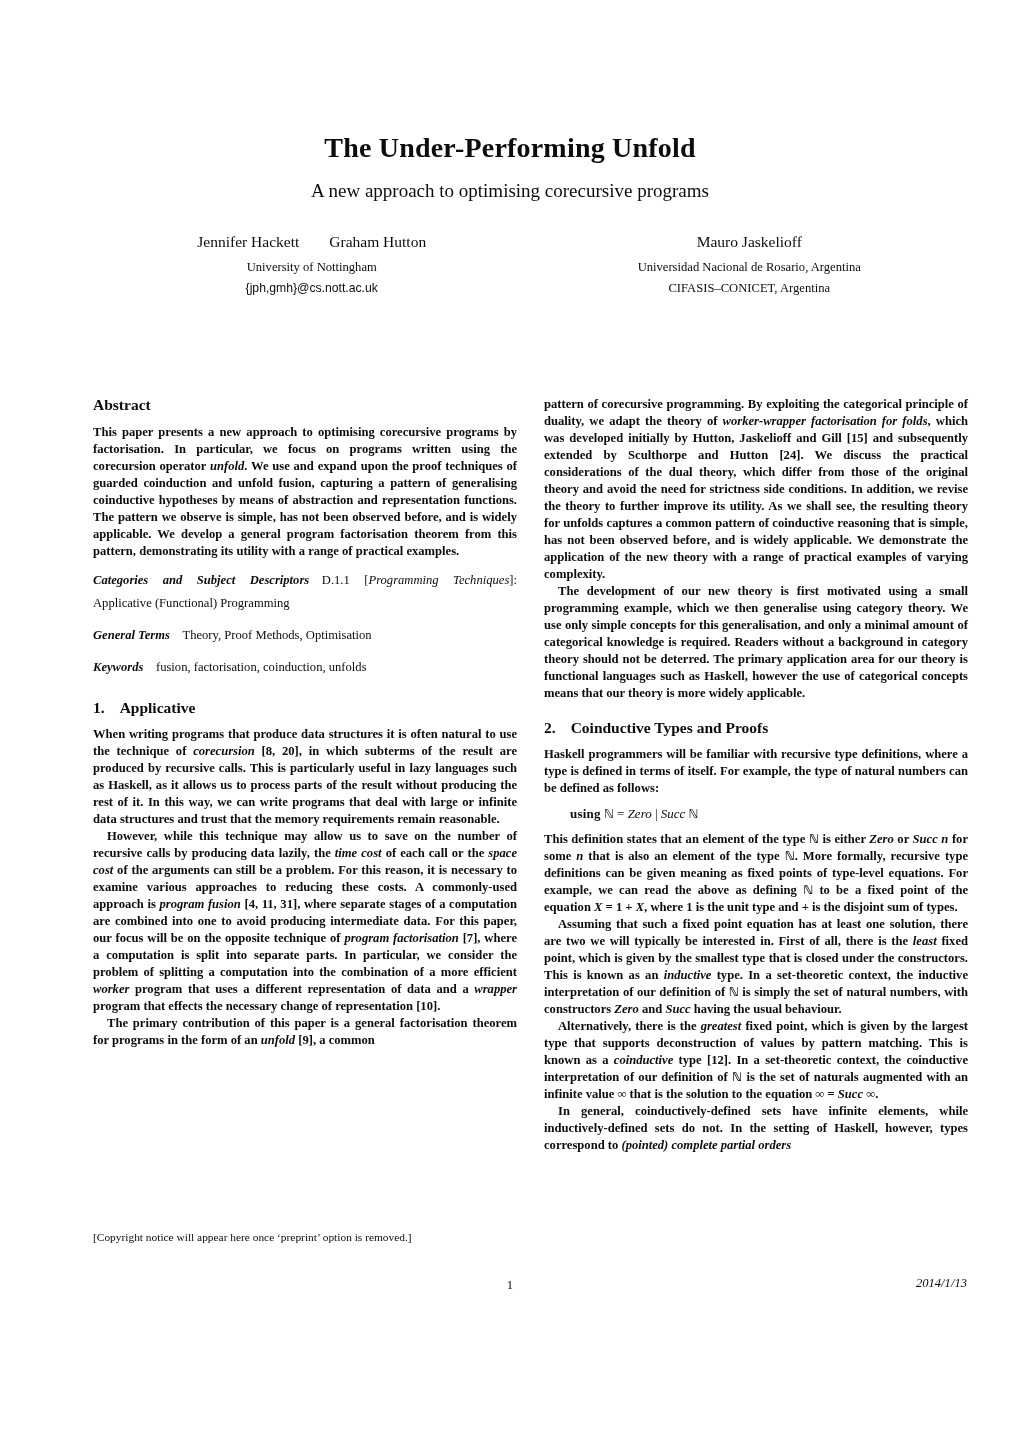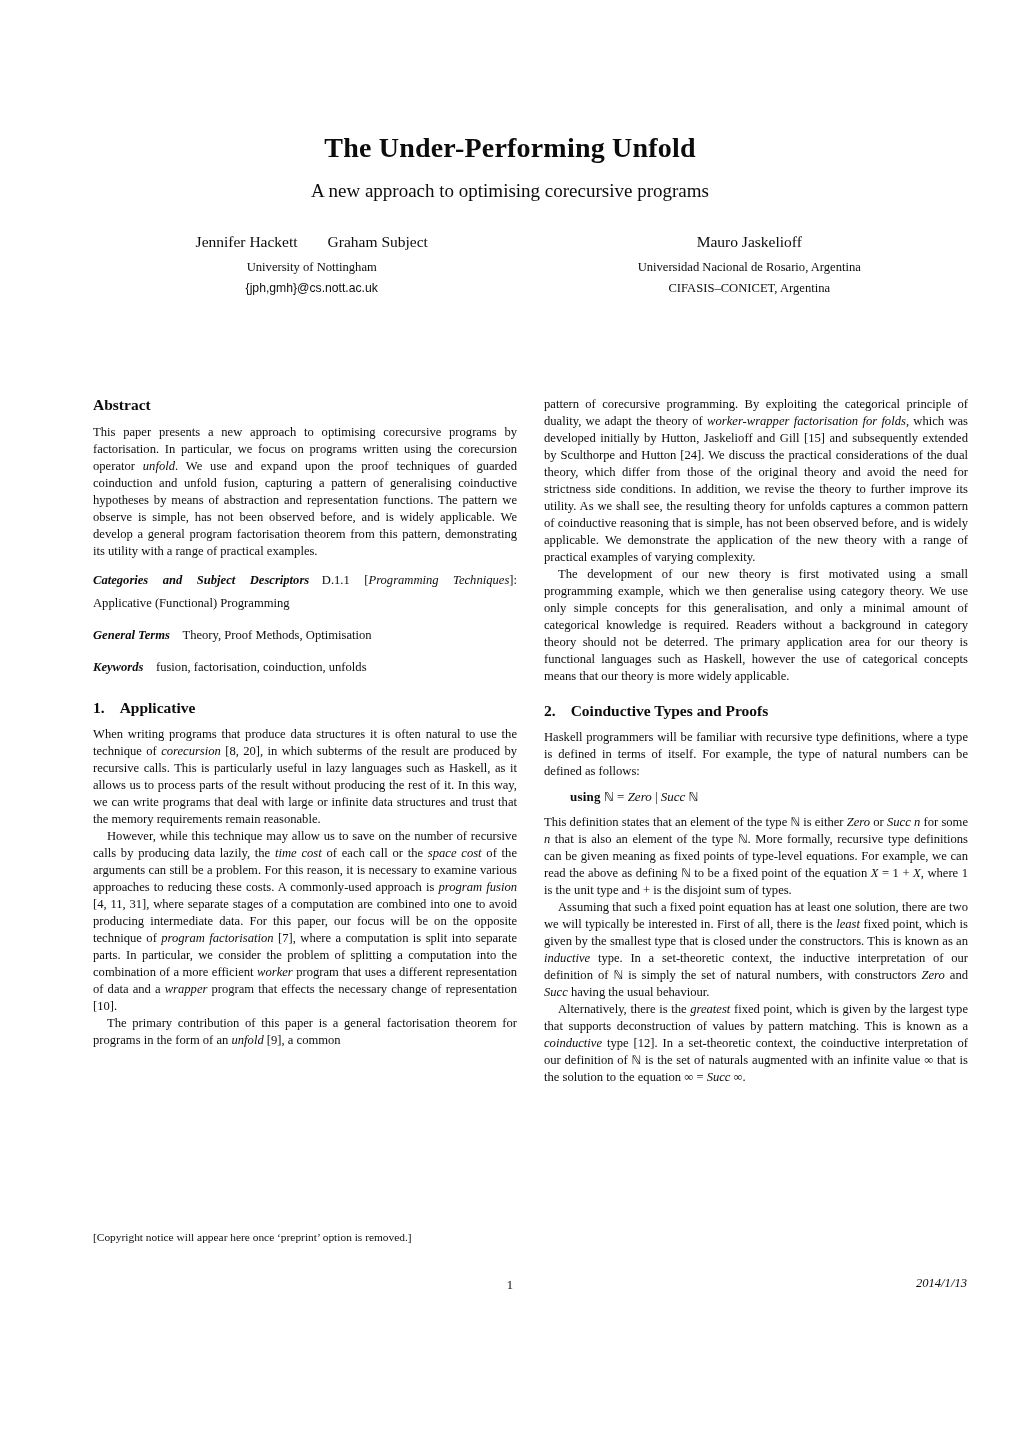--- a/index.html
+++ b/index.html
@@ -36,21 +36,21 @@
   .col { position:absolute; top:396px; width:424px; }
   .col-left  { left:93px;  }
   .col-right { left:544px; }
 
   .abstract-heading { font-size:15.5px; font-weight:bold; margin:0 0 10px 0; }
   .section-heading  { font-size:15.5px; font-weight:bold; margin:17px 0 9px 0; }
   .sec-num { margin-right:15px; }
 
   .para {
     font-size:12.6px; line-height:17px;
-    text-align:justify; margin:0; hyphens:none;
+    text-align:justify; margin:0; hyphens:none;font-weight:bold;
   }
   .para.indent { text-indent:14px; }
   .meta-para {
     font-size:12.6px; line-height:23px;
     text-align:justify; margin:9px 0 0 0;
   }
   .meta-para + .section-heading { margin-top:20px; }
 
   .math-display { font-size:13px; margin:9px 0 9px 26px; }
   .math-display b { letter-spacing:0.2px; }
@@ -74,21 +74,21 @@
 <body>
 
 <div class="page">
 
   <div class="page-title">The Under-Performing Unfold</div>
   <div class="page-subtitle">A new approach to optimising corecursive programs</div>
 
   <div class="authors-row">
     <div class="author-block">
       <div class="author-names">
-        <span>Jennifer Hackett</span><span class="name-gap"></span><span>Graham Subject</span>
+        <span>Jennifer Hackett</span><span class="name-gap"></span><span>Graham Hutton</span>
       </div>
       <div class="author-affils">
         <div>University of Nottingham</div>
         <div class="author-email">{jph,gmh}@cs.nott.ac.uk</div>
       </div>
     </div>
     <div class="author-block">
       <div class="author-names">
         <span>Mauro Jaskelioff</span>
       </div>
@@ -112,19 +112,20 @@
     </div>
   <div class="col col-right">
       <p class="para">pattern of corecursive programming. By exploiting the categorical principle of duality, we adapt the theory of <i>worker-wrapper factorisation for folds</i>, which was developed initially by Hutton, Jaskelioff and Gill [15] and subsequently extended by Sculthorpe and Hutton [24]. We discuss the practical considerations of the dual theory, which differ from those of the original theory and avoid the need for strictness side conditions. In addition, we revise the theory to further improve its utility. As we shall see, the resulting theory for unfolds captures a common pattern of coinductive reasoning that is simple, has not been observed before, and is widely applicable. We demonstrate the application of the new theory with a range of practical examples of varying complexity.</p>
       <p class="para indent">The development of our new theory is first motivated using a small programming example, which we then generalise using category theory. We use only simple concepts for this generalisation, and only a minimal amount of categorical knowledge is required. Readers without a background in category theory should not be deterred. The primary application area for our theory is functional languages such as Haskell, however the use of categorical concepts means that our theory is more widely applicable.</p>
       <div class="section-heading"><span class="sec-num">2.</span><span class="sec-title">Coinductive Types and Proofs</span></div>
       <p class="para">Haskell programmers will be familiar with recursive type definitions, where a type is defined in terms of itself. For example, the type of natural numbers can be defined as follows:</p>
       <div class="math-display"><b>using</b> <span class="bb">ℕ</span> = <i>Zero</i> | <i>Succ</i> <span class="bb">ℕ</span></div>
       <p class="para">This definition states that an element of the type <span class="bb">ℕ</span> is either <i>Zero</i> or <i>Succ n</i> for some <i>n</i> that is also an element of the type <span class="bb">ℕ</span>. More formally, recursive type definitions can be given meaning as fixed points of type-level equations. For example, we can read the above as defining <span class="bb">ℕ</span> to be a fixed point of the equation <i>X</i> = 1 + <i>X</i>, where 1 is the unit type and + is the disjoint sum of types.</p>
       <p class="para indent">Assuming that such a fixed point equation has at least one solution, there are two we will typically be interested in. First of all, there is the <i>least</i> fixed point, which is given by the smallest type that is closed under the constructors. This is known as an <i>inductive</i> type. In a set-theoretic context, the inductive interpretation of our definition of <span class="bb">ℕ</span> is simply the set of natural numbers, with constructors <i>Zero</i> and <i>Succ</i> having the usual behaviour.</p>
       <p class="para indent">Alternatively, there is the <i>greatest</i> fixed point, which is given by the largest type that supports deconstruction of values by pattern matching. This is known as a <i>coinductive</i> type [12]. In a set-theoretic context, the coinductive interpretation of our definition of <span class="bb">ℕ</span> is the set of naturals augmented with an infinite value ∞ that is the solution to the equation ∞ = <i>Succ</i> ∞.</p>
+      <p class="para indent">In general, coinductively-defined sets have infinite elements, while inductively-defined sets do not. In the setting of Haskell, however, types correspond to <i>(pointed) complete partial orders</i></p>
     </div>
 
   <div class="copyright-note">[Copyright notice will appear here once ‘preprint’ option is removed.]</div>
   <div class="footer-page-number">1</div>
   <div class="footer-date">2014/1/13</div>
 
 </div>
 
 </body></html>

